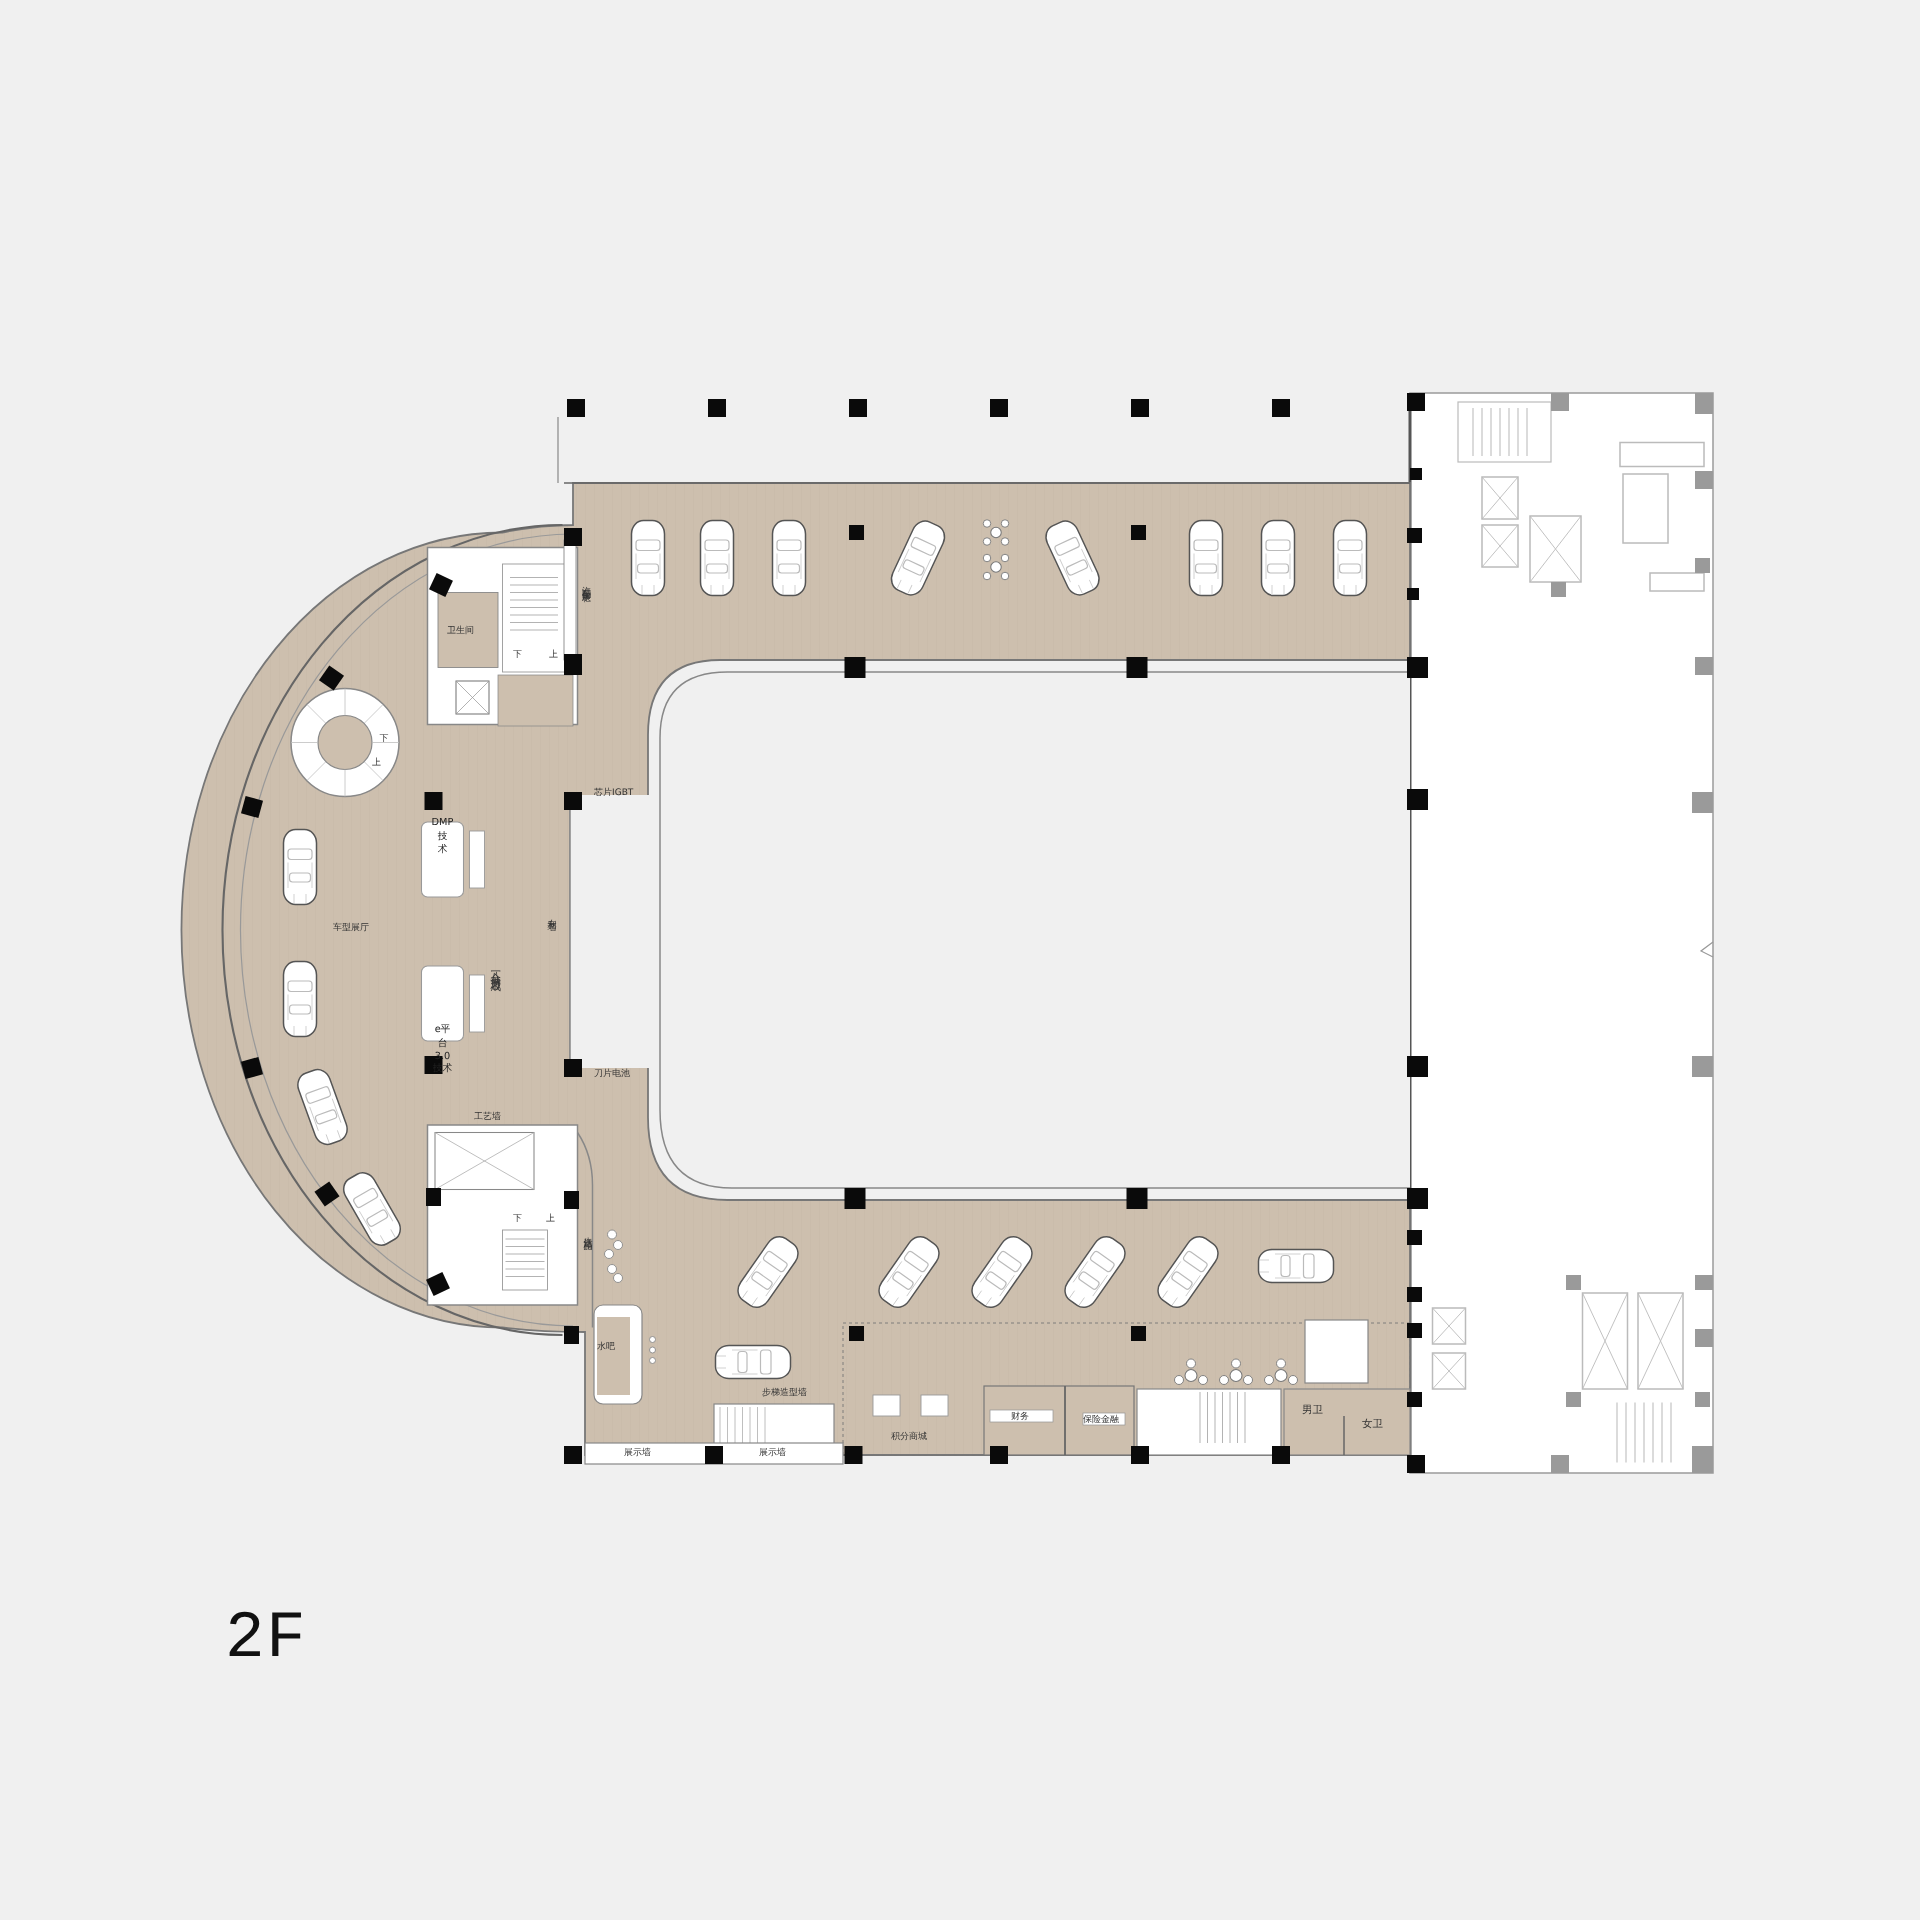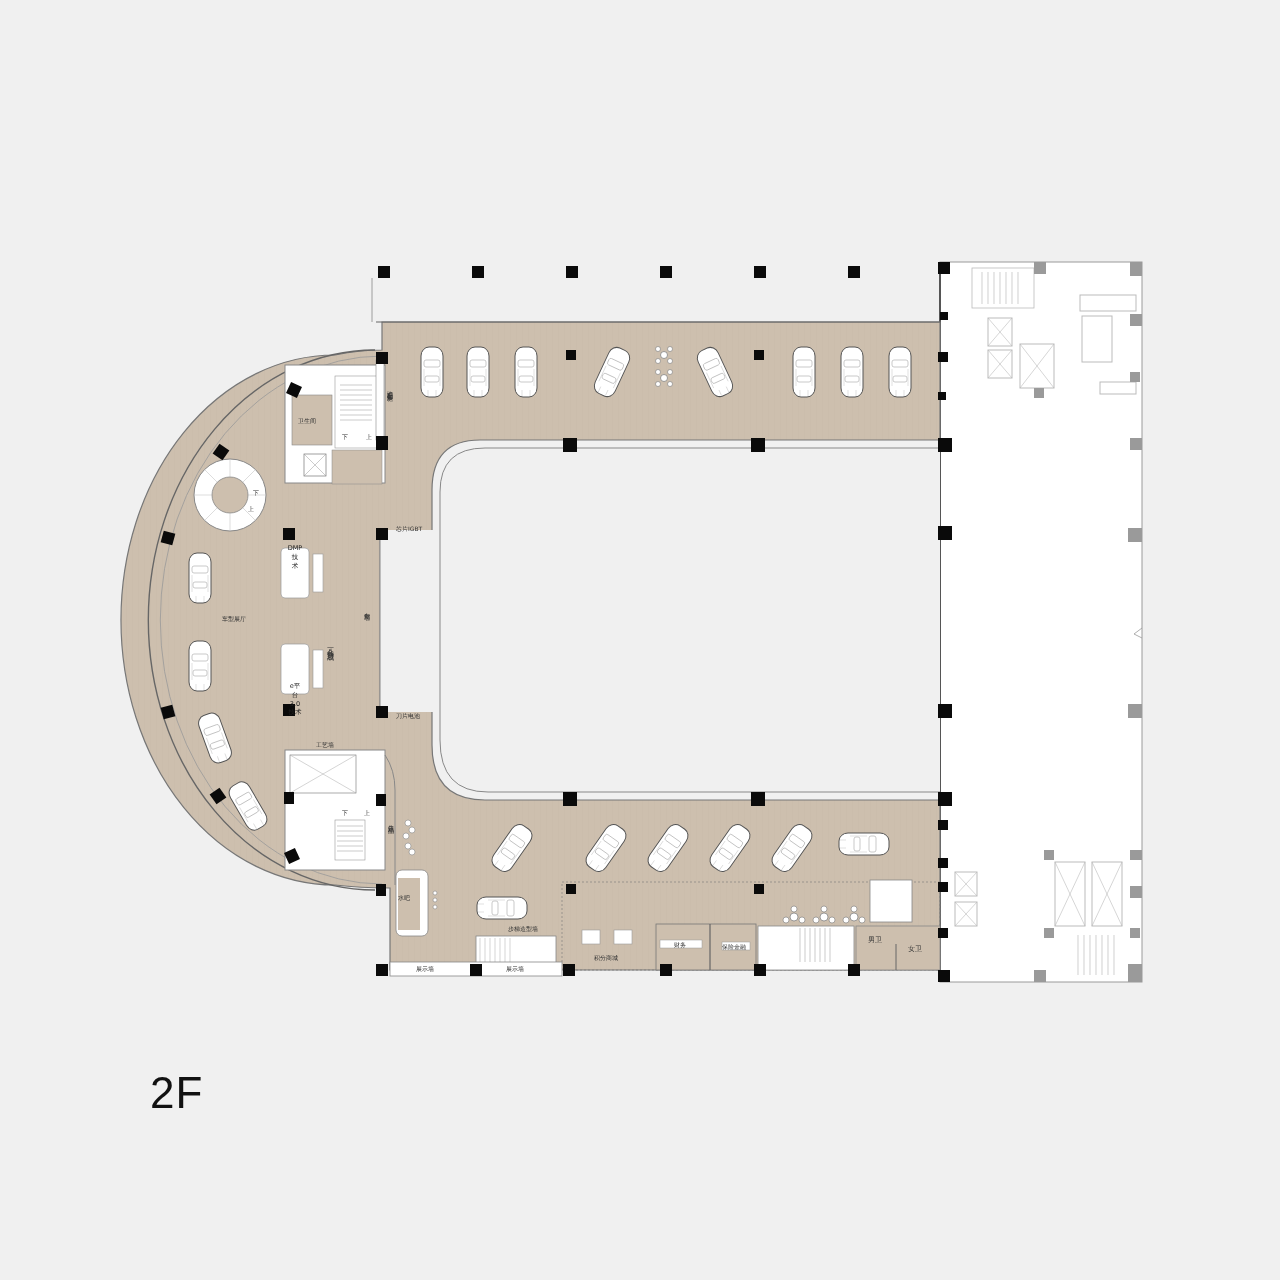--- a/index.html
+++ b/index.html
@@ -1,18 +1,18 @@
 <!DOCTYPE html>
 <html><head>
 <meta charset="utf-8">
 <style>
   html,body{margin:0;padding:0;}
   body{width:1280px;height:1280px;background:#f0f0f0;position:relative;overflow:hidden;font-family:"DejaVu Sans",sans-serif;}
   #plan{position:absolute;left:0;top:0;}
-  .floor-label{position:absolute;left:150px;top:1068px;font-family:Liberation Sans, sans-serif;font-size:44px;color:#111;letter-spacing:1px;}
+  .floor-label{position:absolute;left:150px;top:1068px;font-family:Liberation Mono, monospace;font-size:44px;color:#111;letter-spacing:1px;}
   .lbl{position:absolute;font-size:6px;color:#333;white-space:nowrap;line-height:1.1;}
   .vlbl{position:absolute;font-size:6px;color:#333;writing-mode:vertical-rl;letter-spacing:1px;line-height:1;}
   .box-lbl{position:absolute;font-size:6.5px;color:#222;text-align:center;line-height:1.35;}
 </style>
 </head>
 <body>
 
 <svg id="plan" width="1280" height="1280" viewBox="0 0 1280 1280" xmlns="http://www.w3.org/2000/svg">
   <defs>
     <symbol id="car" viewBox="0 0 24 52">

